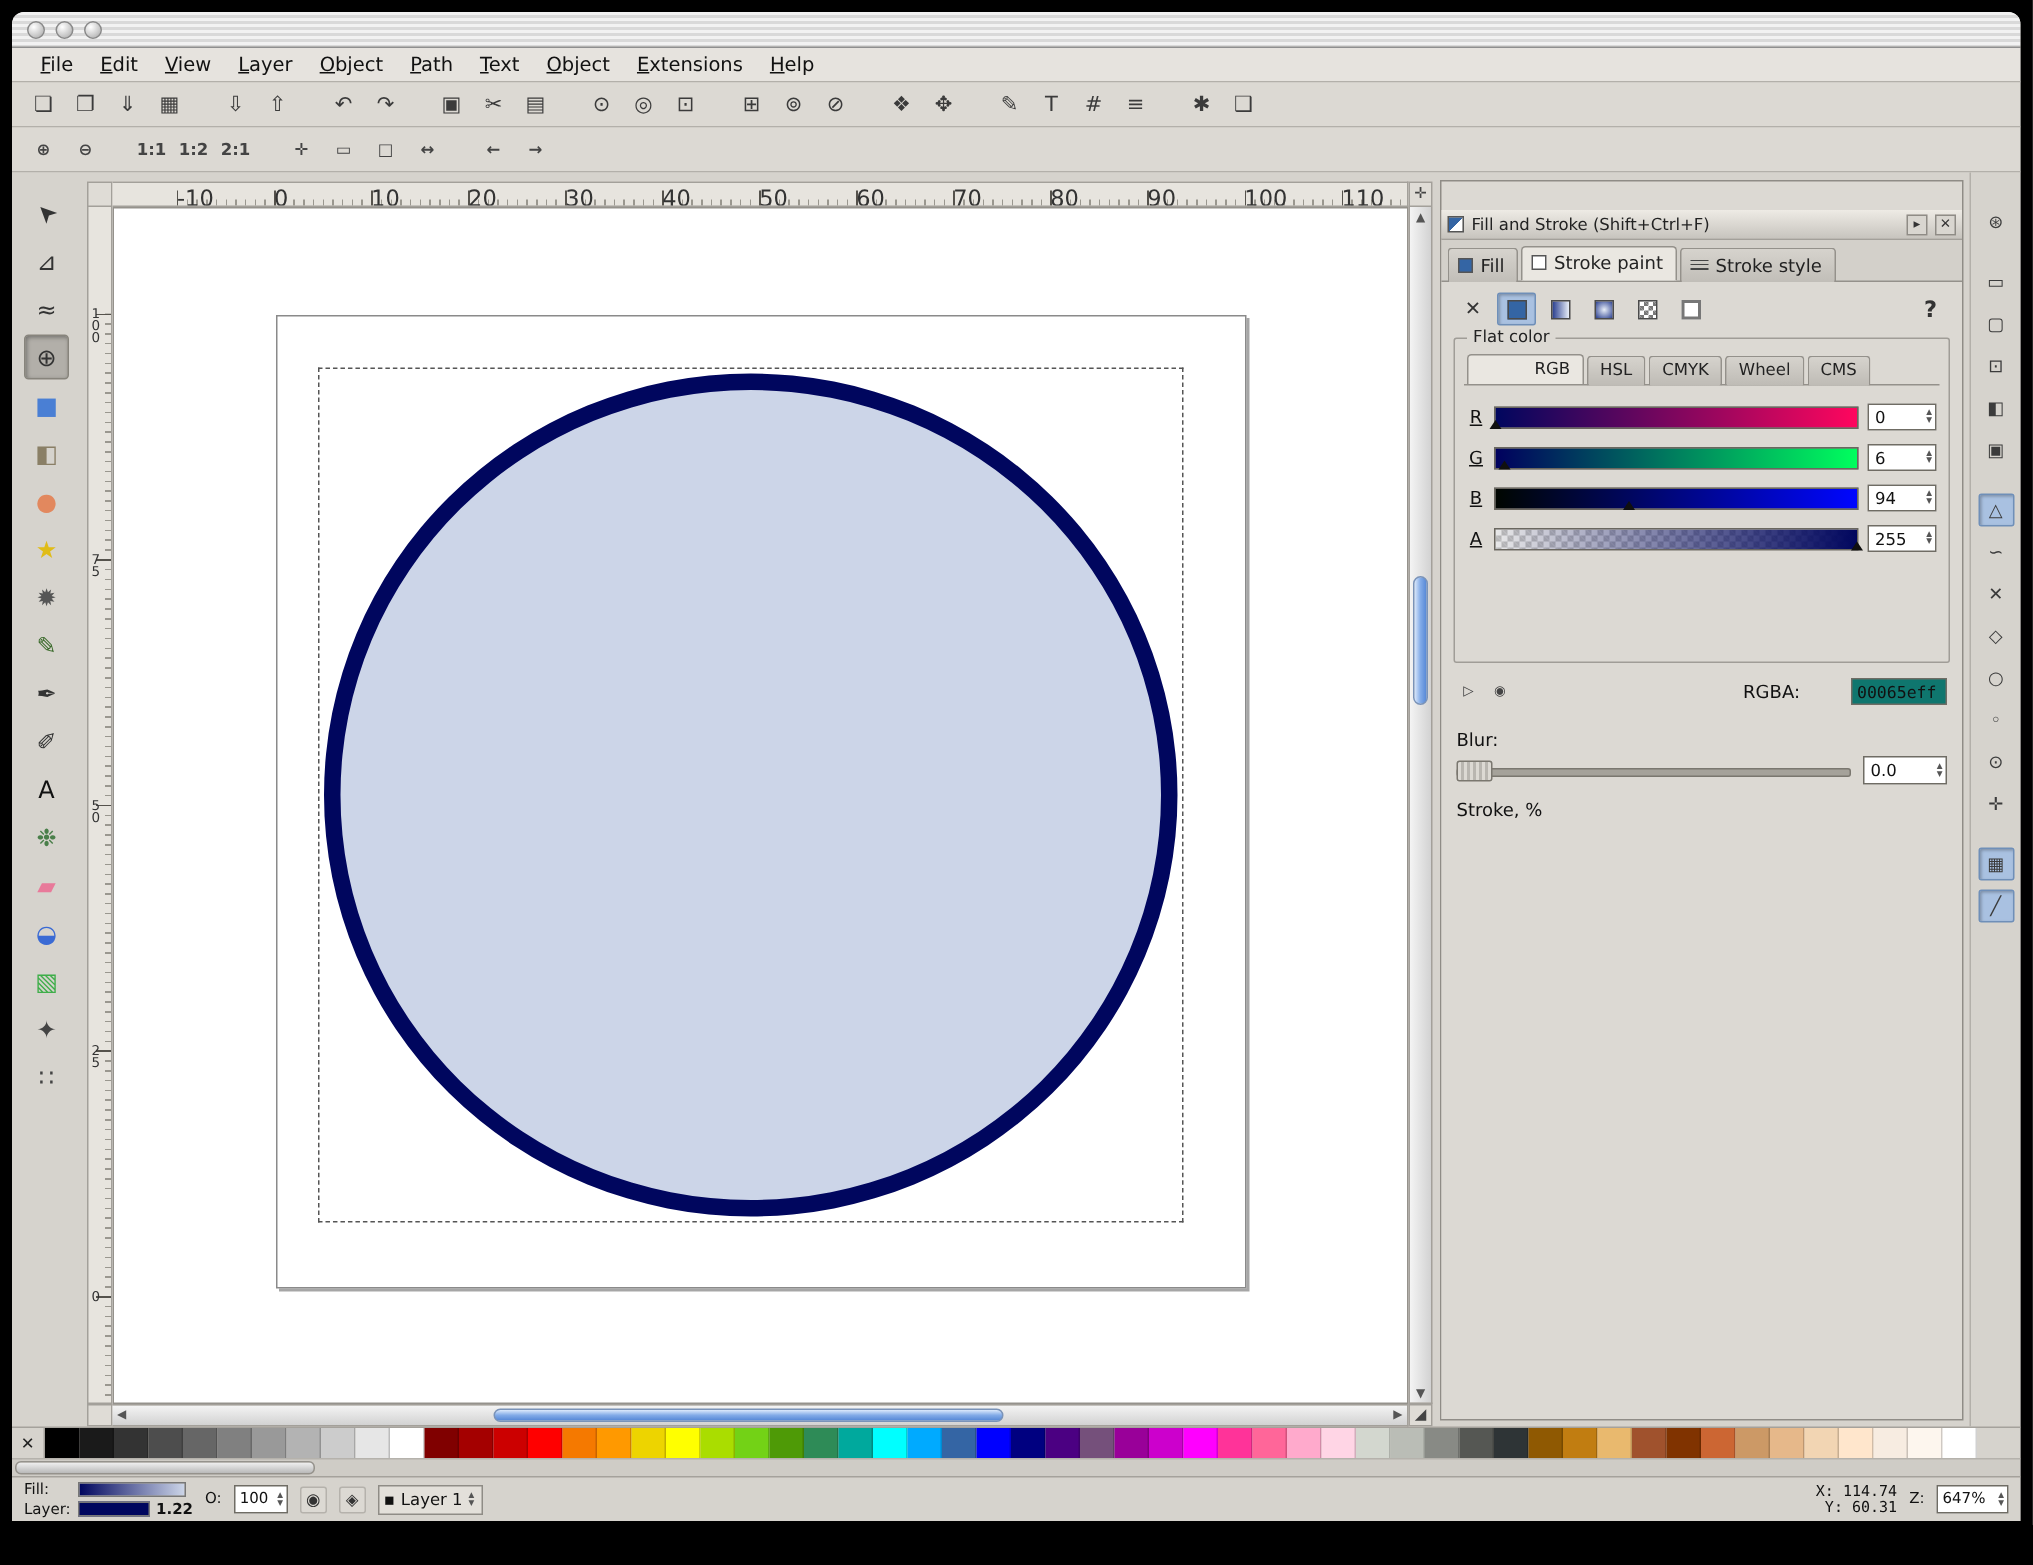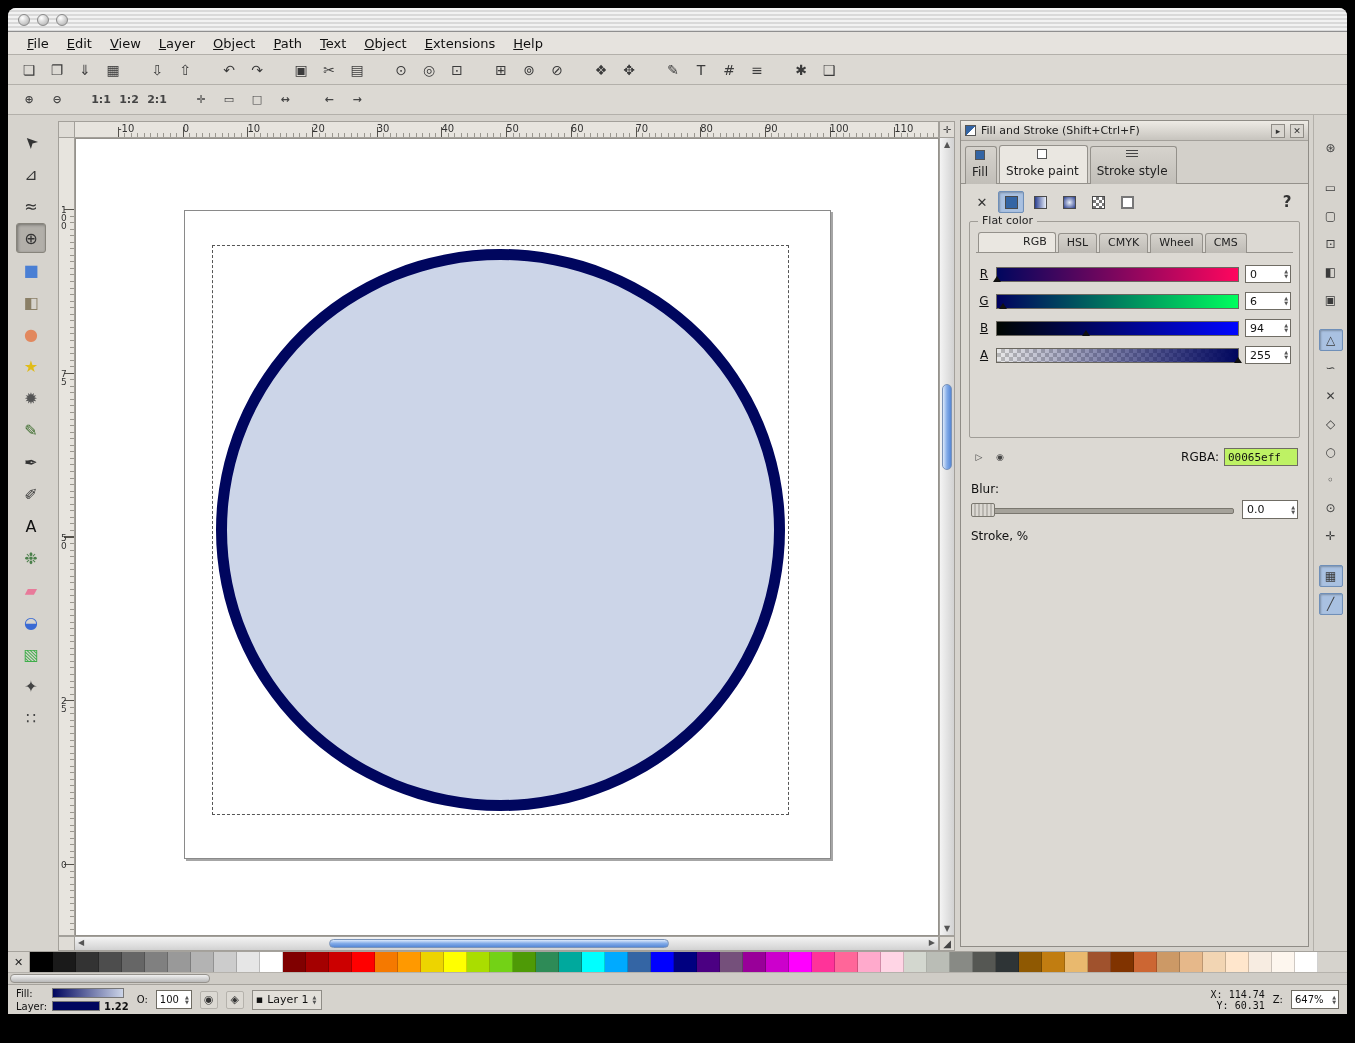--- a/index.html
+++ b/index.html
@@ -42,21 +42,21 @@
     font-size:16px; color:#333; border:1px solid transparent; border-radius:3px; }
   .tool-btn[data-active="true"] { background:#b2afa9; border-color:#87847c; box-shadow:inset 1px 1px 3px rgba(0,0,0,.35); }
   .tool-btn[data-rot="-135"] .tool-glyph { display:inline-block; transform:rotate(-135deg); }
 
   
   .canvas-frame { flex:1 1 auto; display:grid; min-width:0;
     grid-template-columns:17px 1fr 16px; grid-template-rows:17px 1fr 15px;
     margin:6px 0 0 4px; }
   .corner { background:#dfdcd6; border:1px solid #a3a09a; }
   .hruler { position:relative; background:#e7e4de; border:1px solid #a3a09a; border-left:none; overflow:hidden;
-    font-size:10px; color:#333;
+    font-size:15px; color:#333;
     background-image:
       repeating-linear-gradient(90deg,#55524c 0 1px,transparent 1px 64.7px),
       repeating-linear-gradient(90deg,#9a978f 0 1px,transparent 1px 6.47px);
     background-size:100% 10px,100% 4px;
     background-position:43px 100%,43px 100%;
     background-repeat:no-repeat,no-repeat; }
   .hruler-labels { position:absolute; left:43px; top:1px; white-space:nowrap; }
   .hlabel { display:inline-block; width:64.7px; }
   .vruler { position:relative; background:#e7e4de; border:1px solid #a3a09a; border-top:none; overflow:hidden;
     font-size:9px; line-height:8px; color:#333;
@@ -84,30 +84,30 @@
   .hthumb { position:absolute; top:2px; left:254px; width:340px; height:9px; border-radius:5px;
     background:linear-gradient(180deg,#dce9fb,#82abe8 50%,#5587d6); border:1px solid #7a93b8; }
   .h-arrow { position:absolute; top:1px; font-size:8px; color:#555; }
   .mini-corner-btn { display:flex; align-items:center; justify-content:center; font-size:10px; color:#444;
     background:#dfdcd6; border:1px solid #a3a09a; }
 
   
   .dock { width:358px; flex:0 0 358px; padding:5px 4px 4px 5px; display:flex; flex-direction:column; }
   .panel { flex:1 1 auto; border:1px solid #8f8c86; background:#dcd9d3; display:flex; flex-direction:column; min-height:0; }
   .panel-header { height:20px; flex:0 0 20px; background:linear-gradient(180deg,#eeebe5,#c7c4be);
-    border-bottom:1px solid #a3a09a; display:flex; align-items:center; gap:5px; padding:0 4px; font-size:11px; }
+    border-bottom:1px solid #a3a09a; display:flex; align-items:center; gap:5px; padding:0 4px; font-size:11px;margin-top:19px; }
   .panel-header-icon { width:11px; height:11px; background:linear-gradient(135deg,#3465a4 50%,#fff 50%); border:1px solid #555; }
   .panel-title { flex:1; color:#222; }
   .panel-hbtn { width:14px; height:14px; border:1px solid #8f8c86; background:#d9d6d0; display:flex;
     align-items:center; justify-content:center; font-size:9px; color:#333; }
 
   .fs-tabs { display:flex; gap:2px; padding:4px 4px 0 4px; border-bottom:1px solid #94918b; background:#d3d0ca; }
   .fs-tab { display:flex; align-items:center; gap:5px; font-size:12px; padding:3px 8px 3px 6px;
     border:1px solid #94918b; border-bottom:none; border-radius:3px 3px 0 0;
-    background:linear-gradient(#d6d3cd,#c1beb8); position:relative; top:1px; color:#222;flex-direction:column; }
+    background:linear-gradient(#d6d3cd,#c1beb8); position:relative; top:1px; color:#222; }
   .fs-tab[data-active="true"] { background:#eae7e1; top:0; padding-bottom:5px; font-weight:normal; }
   .tab-sq { width:10px; height:10px; border:1px solid #555; background:#fff; }
   .fs-tab[data-icon="fill"] .tab-sq { background:#3465a4; }
   .fs-tab[data-icon="stroke-paint"] .tab-sq { background:#fff; }
   .fs-tab[data-icon="stroke-style"] .tab-sq { border:none; width:12px; height:9px;
     background:repeating-linear-gradient(180deg,#444 0 1px,transparent 1px 3px); }
 
   .fs-body { flex:1 1 auto; padding:7px 8px; display:flex; flex-direction:column; background:#dcd9d3; min-height:0; }
   .paint-modes { display:flex; align-items:center; gap:3px; margin-bottom:8px; }
   .pm-btn { width:26px; height:22px; display:flex; align-items:center; justify-content:center;
@@ -139,22 +139,22 @@
   .ch-spin { width:46px; height:18px; background:#fff; border:1px solid #6f6c64; display:flex; align-items:center;
     font-size:11px; padding-left:4px; }
   .spin-arrows { margin-left:auto; display:flex; flex-direction:column; align-items:center; font-size:5px;
     line-height:5px; color:#555; padding-right:2px; }
   .flat-spacer { height:56px; }
 
   .rgba-row { display:flex; align-items:center; gap:5px; margin:0 2px 6px 2px; }
   .mini-round-btn { width:16px; height:16px; display:flex; align-items:center; justify-content:center;
     font-size:9px; color:#444; border:1px solid transparent; }
   .rgba-label { margin-left:auto; font-size:12px; color:#111; }
-  .rgba-input { width:74px; height:18px; border:1px solid #6f6c64; background:#bef264;
-    font-family:"DejaVu Sans Mono", monospace; font-size:11px; padding:0 3px; color:#111; }
+  .rgba-input { width:64px; height:18px; border:1px solid #6f6c64; background:#0f766e;
+    font-family:"DejaVu Sans Mono", monospace; font-size:11px; padding:0 3px; color:#111;margin-left:29px; }
 
   .sec-label { font-size:12px; color:#111; margin:10px 2px 4px 2px; }
   .slider-row { display:flex; align-items:center; gap:8px; margin:0 2px; }
   .slider { flex:1 1 auto; height:16px; position:relative; }
   .slider::before { content:""; position:absolute; left:0; right:0; top:6px; height:4px;
     background:#a5a29a; border:1px solid #7a776f; border-radius:2px; }
   .slider-handle { position:absolute; top:1px; width:24px; height:14px; border:1px solid #7a776f; border-radius:2px;
     background:repeating-linear-gradient(90deg,#dcd9d3 0 2px,#b9b6b0 2px 4px); }
   .spinbox { width:56px; height:19px; background:#fff; border:1px solid #6f6c64; display:flex; align-items:center;
     font-size:11px; padding-left:4px; }

